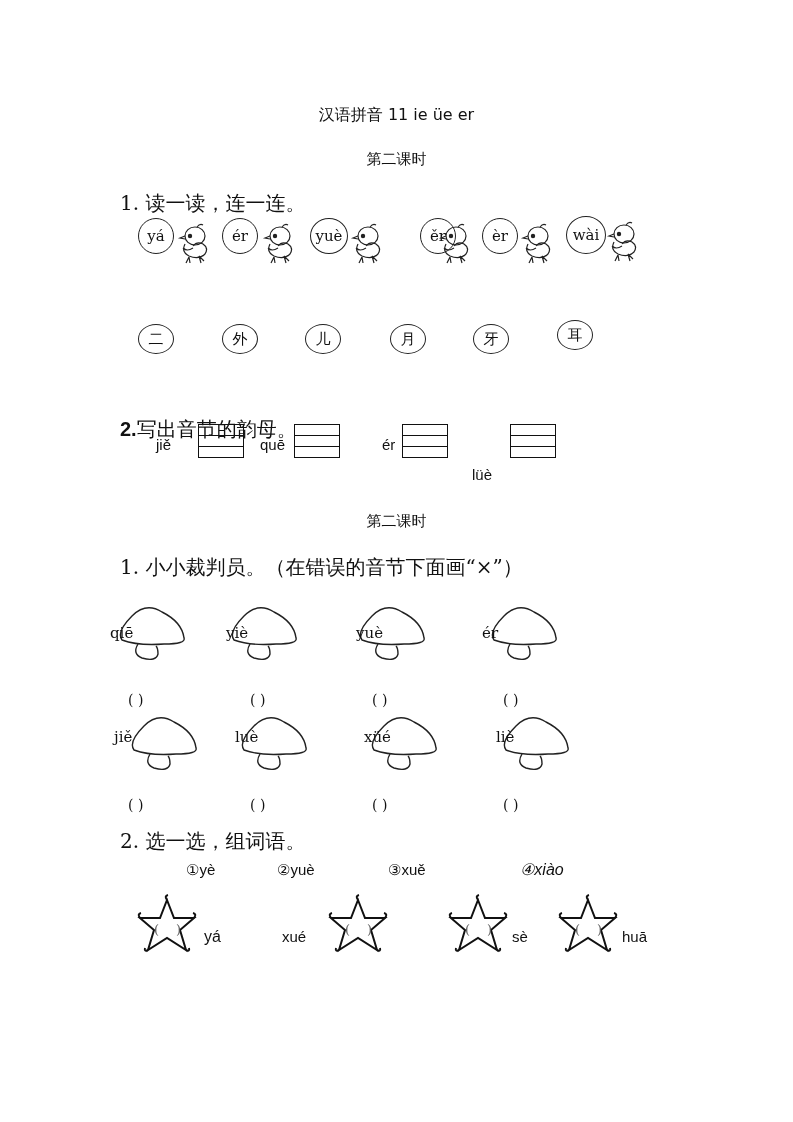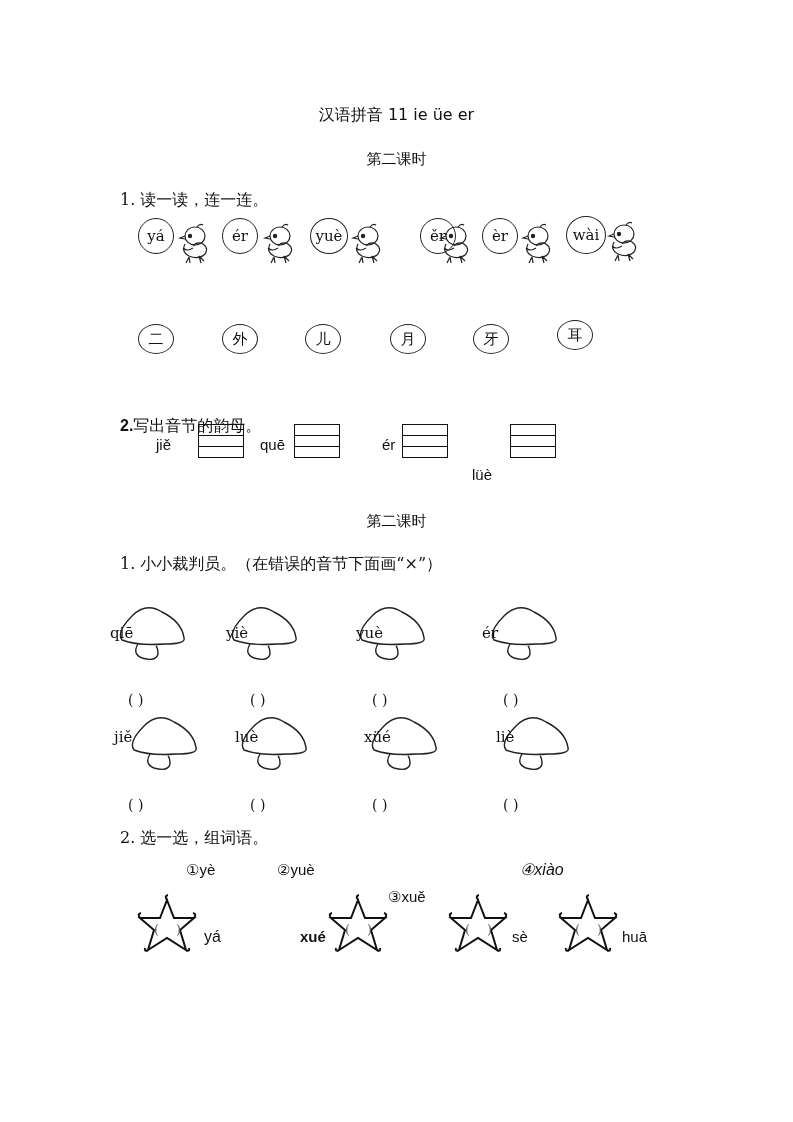--- a/index.html
+++ b/index.html
@@ -2,21 +2,21 @@
 <html><head>
 <meta charset="utf-8">
 <style>
   html, body { margin:0; padding:0; background:#ffffff; }
   body { width:793px; height:1122px; position:relative; overflow:hidden;
          font-family:"DejaVu Serif", serif; color:#111; }
   .abs { position:absolute; }
   .title { top:105px; left:0; width:793px; text-align:center; font-size:16px;
            font-family:"DejaVu Sans", sans-serif; }
   .lesson { left:0; width:793px; text-align:center; font-size:15px; }
-  .q { font-size:16px; left:120px; }
+  .q { font-size:20px; left:120px; }
   .q b { font-family:"Liberation Sans", sans-serif; }
   .pcircle { width:36px; height:36px; border:1.3px solid #222; border-radius:50%;
              display:flex; align-items:center; justify-content:center;
              font-size:15px; box-sizing:border-box; }
   .hcircle { width:36px; height:30px; border:1.3px solid #222; border-radius:50%;
              display:flex; align-items:center; justify-content:center;
              font-size:15px; box-sizing:border-box; }
   .chick { width:40px; height:46px; }
   .grid4 { width:46px; height:34px; border:1.5px solid #111; box-sizing:border-box; }
   .grid4 div { height:0; border-top:1.5px solid #111; }
@@ -239,38 +239,38 @@
 
 <div class="abs paren" style="top:797px;left:128px;">(     )</div>
 <div class="abs paren" style="top:797px;left:250px;">(     )</div>
 <div class="abs paren" style="top:797px;left:372px;">(     )</div>
 <div class="abs paren" style="top:797px;left:503px;">(     )</div>
 
 <div class="abs q" style="top:828px;">2.  选一选，组词语。</div>
 
 <div class="abs py" style="top:861px;left:186px;">①yè</div>
 <div class="abs py" style="top:861px;left:277px;">②yuè</div>
-<div class="abs py" style="top:861px;left:388px;margin-top:27px;">③xuě</div>
+<div class="abs py" style="top:861px;left:388px;">③xuě</div>
 <div class="abs py" style="top:860px;left:520px;font-style:italic;font-size:16px;">④xiào</div>
 
 <svg class="abs star" style="top:894px;left:136px;" viewBox="0 0 62 62">
   <g fill="none" stroke="#111" stroke-width="2">
     <path d="M31 6 L38 24 L58 24 L44 36 L50 56 L31 44 L12 56 L18 36 L4 24 L24 24 Z"></path>
     <path d="M31 6 q-3 -4 1 -5"></path>
       <path d="M4 24 q-3 -4 1 -5"></path>
       <path d="M58 24 q3 -4 -1 -5"></path>
       <path d="M12 56 q-4 2 -3 -2"></path>
       <path d="M50 56 q4 2 3 -2"></path>
   </g>
   <text x="18" y="40" font-size="13" fill="#555" font-family="DejaVu Serif, serif">(</text>
   <text x="40" y="40" font-size="13" fill="#555" font-family="DejaVu Serif, serif">)</text>
 </svg>
 <div class="abs py" style="top:928px;left:204px;font-size:16px;">yá</div>
 
-<div class="abs py" style="top:928px;left:300px;font-weight:bold;">xué</div>
+<div class="abs py" style="top:928px;left:282px;">xué</div>
 <svg class="abs star" style="top:894px;left:327px;" viewBox="0 0 62 62">
   <g fill="none" stroke="#111" stroke-width="2">
     <path d="M31 6 L38 24 L58 24 L44 36 L50 56 L31 44 L12 56 L18 36 L4 24 L24 24 Z"></path>
     <path d="M31 6 q-3 -4 1 -5"></path>
       <path d="M4 24 q-3 -4 1 -5"></path>
       <path d="M58 24 q3 -4 -1 -5"></path>
       <path d="M12 56 q-4 2 -3 -2"></path>
       <path d="M50 56 q4 2 3 -2"></path>
   </g>
   <text x="18" y="40" font-size="13" fill="#555" font-family="DejaVu Serif, serif">(</text>

